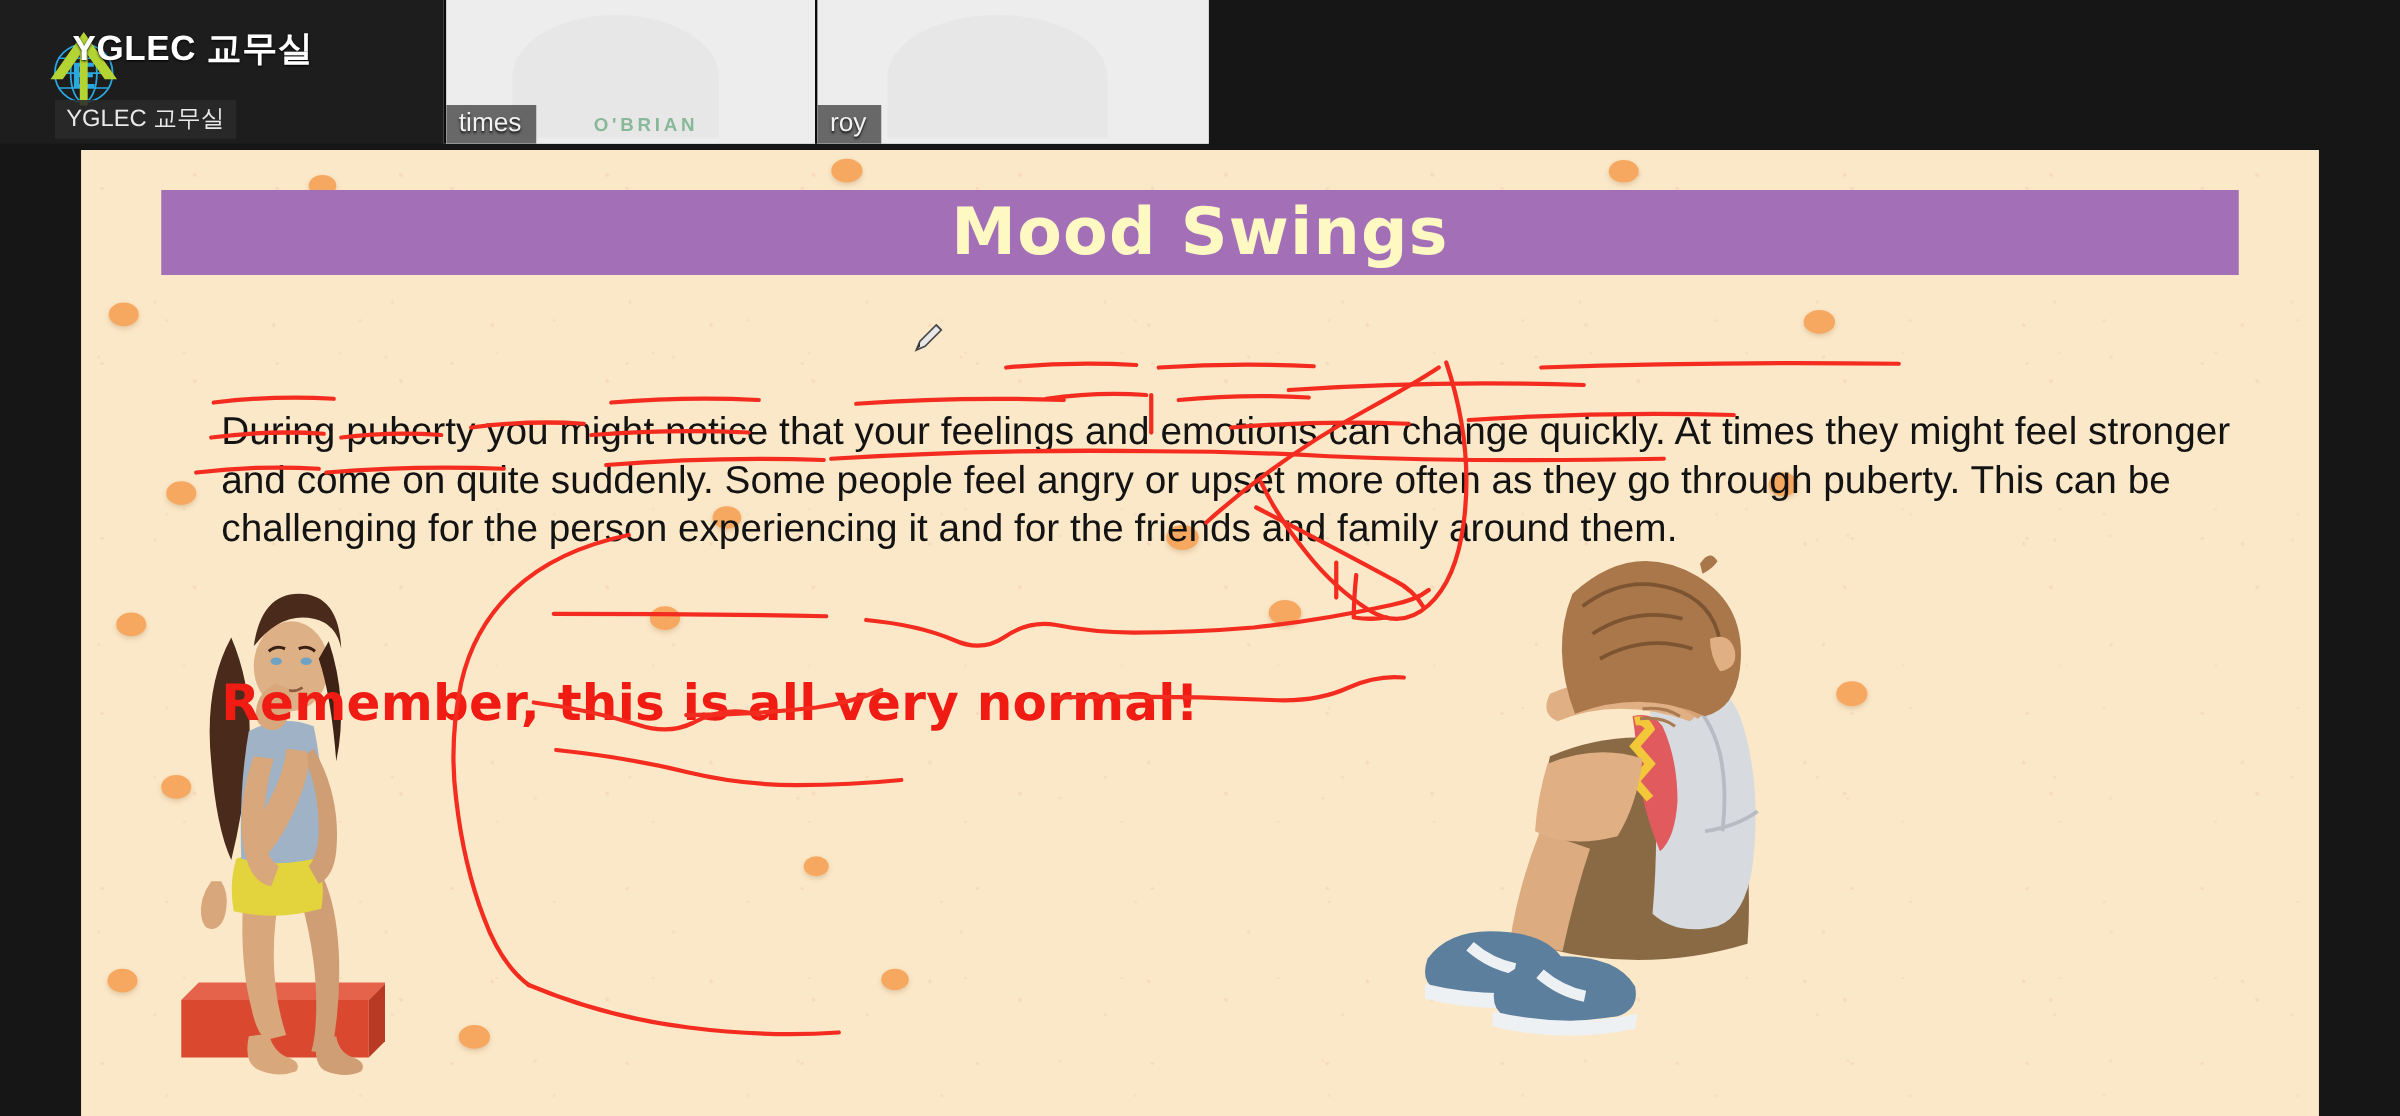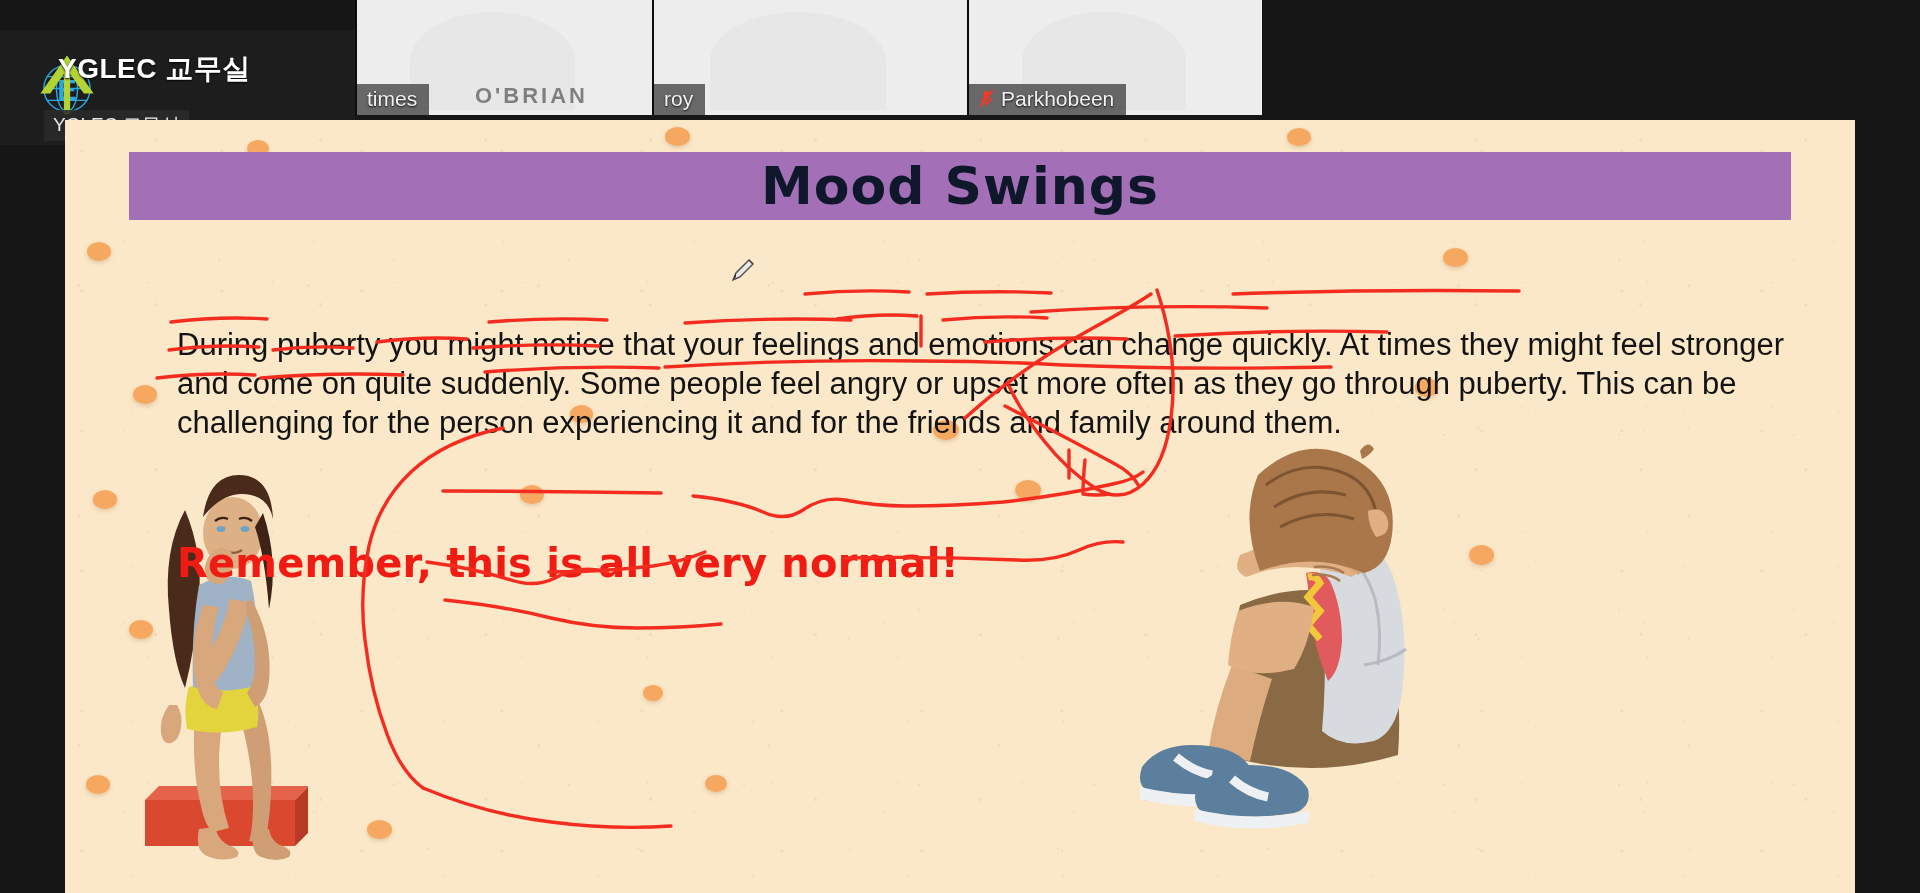--- a/index.html
+++ b/index.html
@@ -12,21 +12,21 @@
   }
   #app { position:relative; width:1920px; height:893px; background:#161616; }
 
   
   .filmstrip {
     position:absolute; left:0; top:0; width:1920px; height:115px;
     background:#161616; display:flex; align-items:flex-start;
   }
   .host-block {
     position:relative; width:355px; height:115px; flex:0 0 355px;
-    background:#1d1d1d; overflow:hidden;margin-top:30px;
+    background:#1d1d1d; overflow:hidden;
   }
   .host-logo {
     position:absolute; left:32px; top:20px; width:70px; height:70px;
   }
   .host-title {
     position:absolute; left:58px; top:20px;
     color:#ffffff; font-size:28px; font-weight:700; letter-spacing:.5px;
     white-space:nowrap; text-shadow:0 1px 2px #000;
   }
   .host-namebadge {
@@ -42,21 +42,21 @@
     position:absolute; left:0; bottom:0;
     background:rgba(70,70,70,.80); color:#f2f2f2;
     font-size:21px; line-height:1.1; padding:3px 12px 5px 10px;
     display:flex; align-items:center; gap:7px; white-space:nowrap;
     text-shadow:0 1px 2px rgba(0,0,0,.9);
   }
   .mic-muted { position:relative; display:inline-block; width:15px; height:19px; }
   .mic-muted svg { display:block; }
   .ghost-label {
     position:absolute; left:0; bottom:0; width:100%;
-    color:#000000; font-size:22px; font-weight:700; letter-spacing:3px;
+    color:#15803d; font-size:15px; font-weight:700; letter-spacing:3px;
     padding:0 0 4px 28px; opacity:.45;
   }
 
   
   .cam { position:absolute; inset:0; }
   .cam .wall  { position:absolute; inset:0; background:linear-gradient(100deg,#f3e7e4 0%,#f7eceb 55%,#ece6e4 100%); }
   .cam .blind { position:absolute; right:0; top:0; width:36%; height:100%;
                 background:repeating-linear-gradient(170deg,#b9b9b9 0 5px,#8f8f8f 5px 10px); opacity:.85; }
   .cam .chair { position:absolute; right:8%; top:8%; width:34%; height:72%;
                 background:#4a4a52; border-radius:40% 40% 20% 20%; filter:blur(1px); }
@@ -95,21 +95,21 @@
                     175px 175px,155px 155px,230px 230px,125px 125px,100% 100%;
     overflow:hidden;
   }
 
   .title-band {
     position:absolute; left:64px; top:32px; width:1662px; height:68px;
     background:#a370b8;
     display:flex; align-items:center; justify-content:center;
   }
   .title-band h1 {
-    color:#0f172a; font-size:52px; font-weight:700; letter-spacing:1px;
+    color:#fef9c3; font-size:52px; font-weight:700; letter-spacing:1px;
     font-family:"DejaVu Sans", sans-serif;
   }
 
   .pen-cursor { position:absolute; left:665px; top:137px; width:26px; height:26px;
                 transform:rotate(0deg); pointer-events:none; }
 
   .para-main {
     position:absolute; left:112px; top:205px; width:1660px;
     font-size:31px; line-height:39px; color:#131313; text-align:left;
     font-family:"Liberation Sans", sans-serif;
@@ -169,36 +169,20 @@
 
     <div class="tile" style="flex-basis:315px;width:315px">
       <div class="blankcam">
           <div class="smudge"></div>
         </div>
       <div class="namebar">
         <span>roy</span>
       </div>
     </div>
 
-    <div class="tile" style="flex-basis:295px;width:295px">
-      <div class="blankcam">
-          <div class="smudge"></div>
-        </div>
-      <div class="namebar">
-        <span class="mic-muted">
-          <svg viewBox="0 0 16 20" width="15" height="19">
-            <rect x="5" y="2" width="6" height="10" rx="3" fill="#f03a2e"></rect>
-            <path d="M3 9.5a5 5 0 0 0 10 0" fill="none" stroke="#f03a2e" stroke-width="1.7"></path>
-            <line x1="8" y1="14.5" x2="8" y2="18" stroke="#f03a2e" stroke-width="1.7"></line>
-            <line x1="1.5" y1="18.5" x2="14.5" y2="1" stroke="#f03a2e" stroke-width="2.2"></line>
-          </svg>
-        </span>
-        <span>Parkhobeen</span>
-      </div>
-    </div>
   </div>
 
   <div class="slide">
 
     <div class="dot" style="left:182px;top:20px;width:22px;height:17px"></div>
     <div class="dot" style="left:600px;top:7px;width:25px;height:19px"></div>
     <div class="dot" style="left:1222px;top:8px;width:24px;height:18px"></div>
     <div class="dot" style="left:22px;top:122px;width:24px;height:19px"></div>
     <div class="dot" style="left:1378px;top:128px;width:25px;height:19px"></div>
     <div class="dot" style="left:68px;top:265px;width:24px;height:19px"></div>

